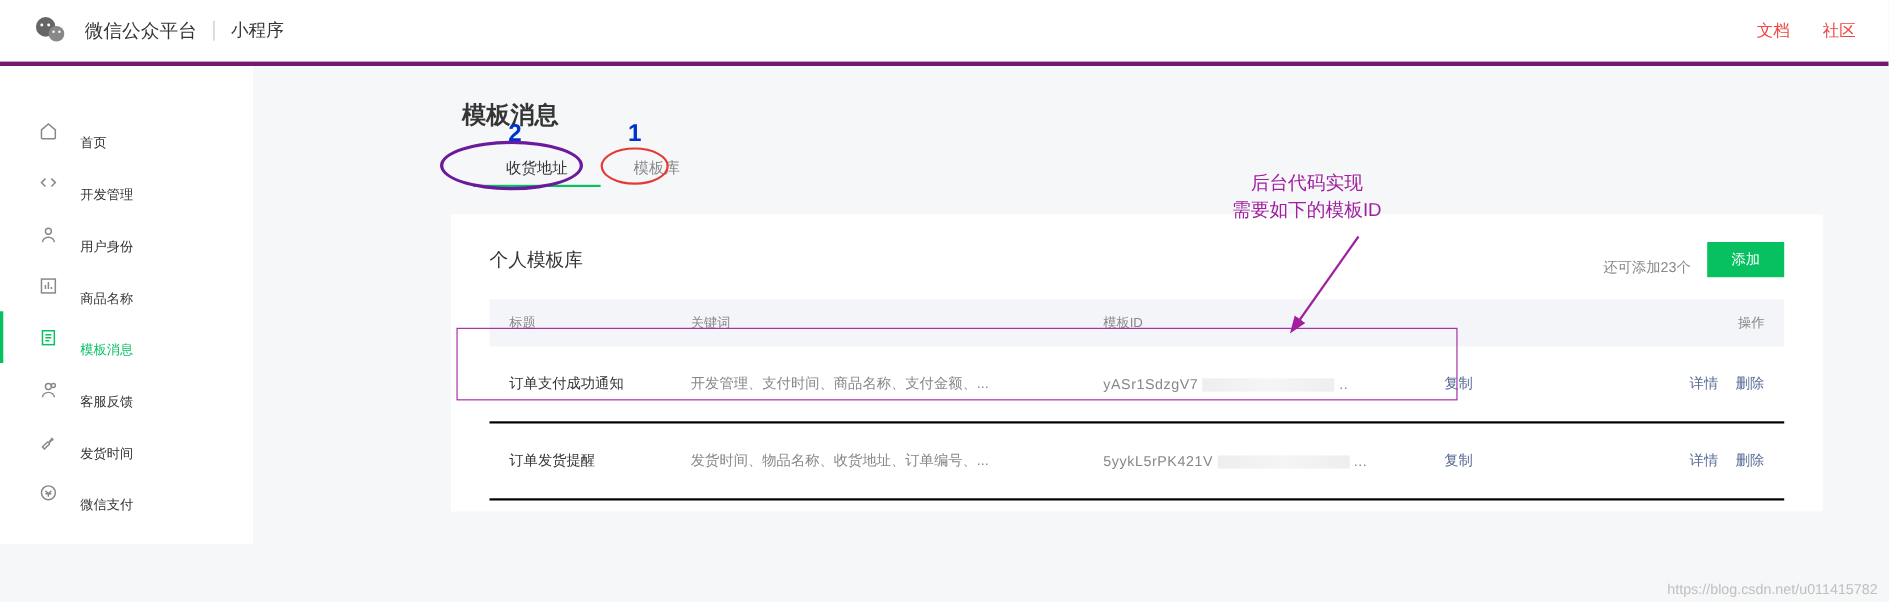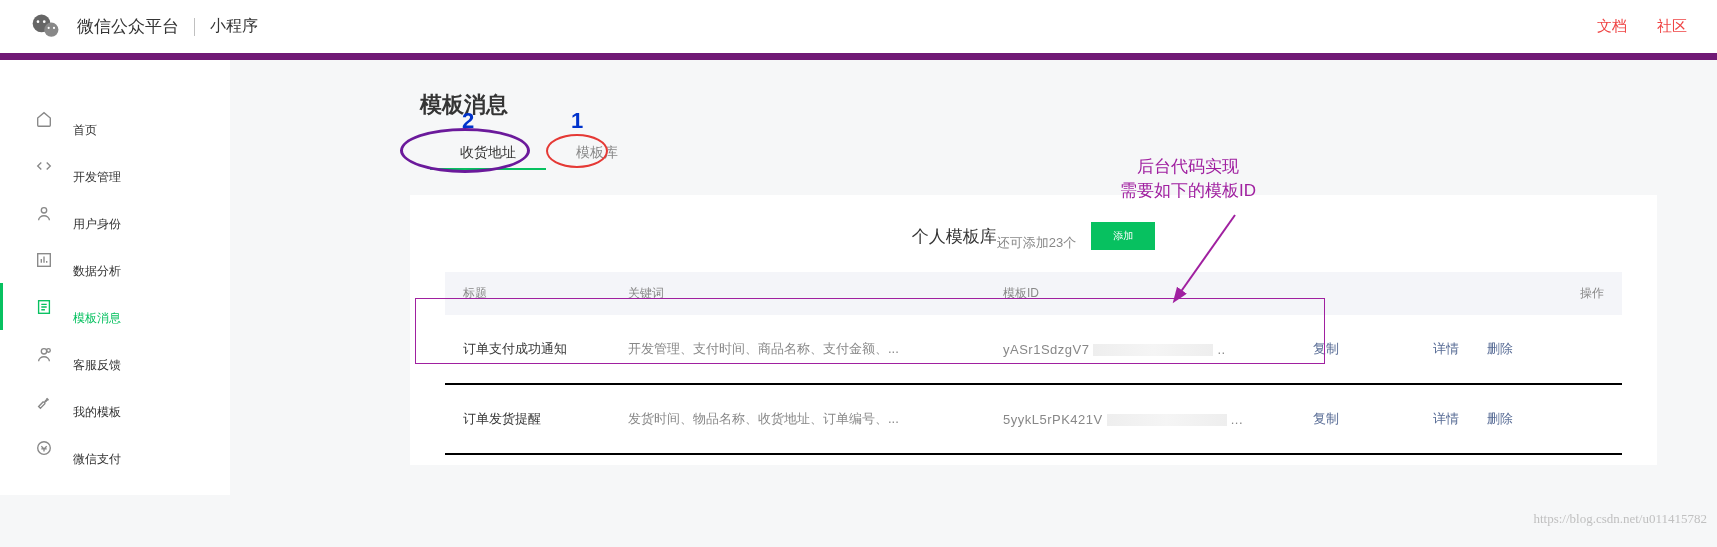--- a/index.html
+++ b/index.html
@@ -1,18 +1,18 @@
 <!DOCTYPE html>
 <html><head>
   <meta charset="utf-8">
   <style>
     * { margin: 0; padding: 0; box-sizing: border-box; }
     body { font-family: -apple-system, "PingFang SC", "Microsoft YaHei", sans-serif; background: #f6f7f8; color: #353535; width: 1717px; }
     
-    .header { height: 60px; background: #fff; border-bottom: 7px solid #701a75; display: flex; align-items: center; padding: 0 30px; justify-content: space-between; }
+    .header { height: 60px; background: #fff; border-bottom: 4px solid #701a75; display: flex; align-items: center; padding: 0 30px; justify-content: space-between; }
     .header-left { display: flex; align-items: center; gap: 15px; }
     .logo { width: 32px; height: 32px; }
     .platform-name { font-size: 17px; color: #353535; }
     .divider-v { width: 1px; height: 18px; background: #c0c0c0; }
     .sub-name { font-size: 16px; color: #353535; }
     .header-right { display: flex; gap: 30px; }
     .header-link { font-size: 15px; color: #ef4444; cursor: pointer; }
     
     .container { display: flex; }
     .sidebar { width: 230px; background: #fff; padding-top: 35px; }
@@ -28,46 +28,46 @@
     .tabs { display: flex; gap: 0; margin-bottom: 25px; margin-left: 20px; align-items: center; }
     .tab { padding: 6px 30px; font-size: 14px; color: #888; cursor: pointer; border-bottom: 2px solid transparent; position: relative; }
     .tab.active { color: #353535; border-bottom-color: #07c160; }
     
     .annot-2-circle { position: absolute; border: 3px solid #6b1a9b; border-radius: 50%; width: 130px; height: 45px; left: -30px; top: -10px; pointer-events: none; }
     .annot-2-num { position: absolute; color: #0033cc; font-size: 22px; font-weight: bold; left: 32px; top: -30px; pointer-events: none; }
     .annot-1-circle { position: absolute; border: 2px solid #e53935; border-radius: 50%; width: 62px; height: 34px; left: 0px; top: -4px; pointer-events: none; }
     .annot-1-num { position: absolute; color: #0033cc; font-size: 22px; font-weight: bold; left: 25px; top: -30px; pointer-events: none; }
     
     .panel { background: #fff; padding: 25px 35px 10px 35px; position: relative; }
-    .panel-header { display: flex; align-items: center; justify-content: center; margin-bottom: 20px; }
+    .panel-header { display: flex; align-items: center; justify-content: space-between; margin-bottom: 20px; }
     .panel-title { font-size: 17px; color: #353535; }
     .panel-right { display: flex; align-items: center; gap: 15px; }
     .quota-text { font-size: 13px; color: #888; margin-top: 14px; }
-    .add-btn { background: #07c160; color: #fff; padding: 7px 22px; font-size: 10px; border: none; cursor: pointer; }
+    .add-btn { background: #07c160; color: #fff; padding: 7px 22px; font-size: 13px; border: none; cursor: pointer; }
     
     .table-header { display: flex; background: #f4f5f9; padding: 13px 18px; font-size: 12px; color: #888; }
     .col-title { width: 165px; }
     .col-keywords { width: 375px; }
     .col-id { width: 310px; }
     .col-copy { width: 120px; }
     .col-op { flex: 1; text-align: right; }
     
     .table-row { display: flex; padding: 25px 18px; font-size: 13px; border-bottom: 2px solid #000000; align-items: center; }
     .row-title { color: #353535; }
     .row-keywords { color: #888; }
     .row-id { color: #888; letter-spacing: 0.5px; }
     .row-copy { color: #576b95; cursor: pointer; }
-    .row-ops { display: flex; gap: 28px; }
+    .row-ops { display: flex; gap: 16px; justify-content: flex-end; }
     .row-op { color: #576b95; cursor: pointer; }
     
     .annot-text { position: absolute; color: #a020a0; font-size: 17px; text-align: center; line-height: 1.4; pointer-events: none; }
     .annot-arrow { position: absolute; pointer-events: none; }
     .annot-box { position: absolute; border: 1px solid #a020a0; pointer-events: none; }
     
-    .watermark { position: fixed; bottom: 20px; right: 10px; color: #c0c0c0; font-size: 13px; font-family: Liberation Serif, serif; }
+    .watermark { position: fixed; bottom: 4px; right: 10px; color: #c0c0c0; font-size: 13px; font-family: Liberation Sans, sans-serif; }
     .id-mask { display:inline-block; width:120px; height:12px; background: linear-gradient(90deg, #eee 0%, #f5f5f5 50%, #eee 100%); vertical-align:middle; margin: 0 4px; }
   </style>
 </head>
 <body>
 
 <div class="header">
   <div class="header-left">
     <span class="logo">
       <svg viewBox="0 0 36 36">
           <circle cx="13" cy="14" r="10" fill="#666"></circle>
@@ -115,21 +115,21 @@
         </span>
       <span class="sidebar-label">用户身份</span>
     </div>
     <div class="sidebar-item">
       <span class="sidebar-icon">
           <svg viewBox="0 0 20 20" fill="none" stroke="#888" stroke-width="1.5">
             <rect x="3" y="3" width="14" height="14"></rect>
             <path d="M7 13V9M10 13V6M13 13v-2"></path>
           </svg>
         </span>
-      <span class="sidebar-label">数据分析</span>
+      <span class="sidebar-label">商品名称</span>
     </div>
     <div class="sidebar-item active">
       <span class="sidebar-icon">
           <svg viewBox="0 0 20 20" fill="none" stroke="#07c160" stroke-width="1.5">
             <rect x="4" y="3" width="12" height="14"></rect>
             <path d="M7 7h6M7 10h6M7 13h4"></path>
           </svg>
         </span>
       <span class="sidebar-label">模板消息</span>
     </div>
@@ -142,21 +142,21 @@
           </svg>
         </span>
       <span class="sidebar-label">客服反馈</span>
     </div>
     <div class="sidebar-item">
       <span class="sidebar-icon">
           <svg viewBox="0 0 20 20" fill="none" stroke="#888" stroke-width="1.5">
             <path d="M13 7a3 3 0 01-4 4l-5 5 2 2 5-5a3 3 0 014-4l-2-2z"></path>
           </svg>
         </span>
-      <span class="sidebar-label">我的模板</span>
+      <span class="sidebar-label">发货时间</span>
     </div>
     <div class="sidebar-item">
       <span class="sidebar-icon">
           <svg viewBox="0 0 20 20" fill="none" stroke="#888" stroke-width="1.5">
             <circle cx="10" cy="10" r="7"></circle>
             <path d="M7 8l3 3 3-3M10 11v3M7 11h6"></path>
           </svg>
         </span>
       <span class="sidebar-label">微信支付</span>
     </div>

